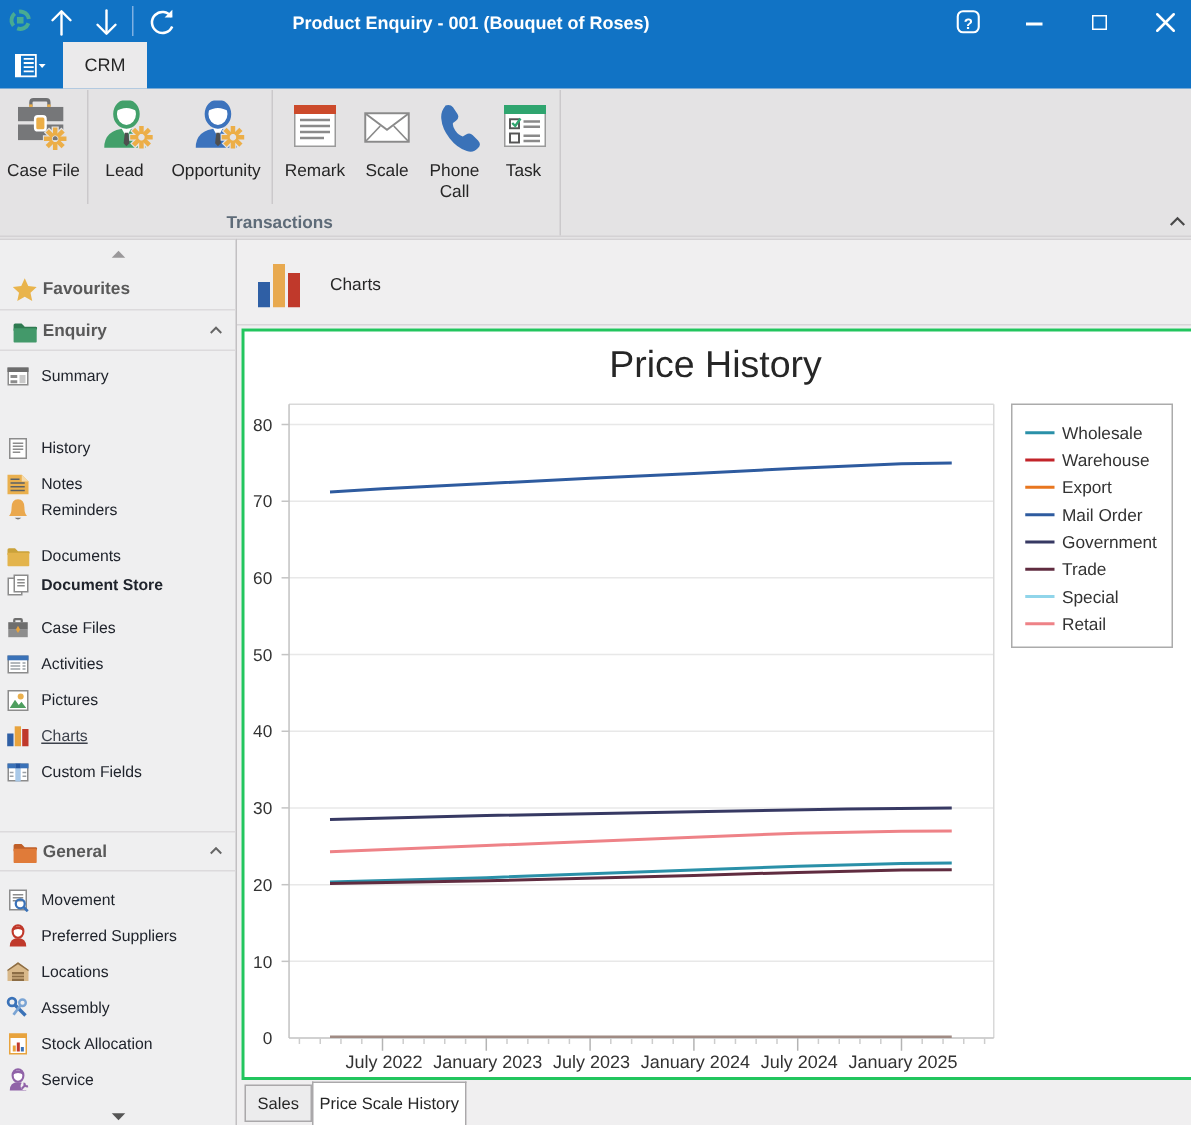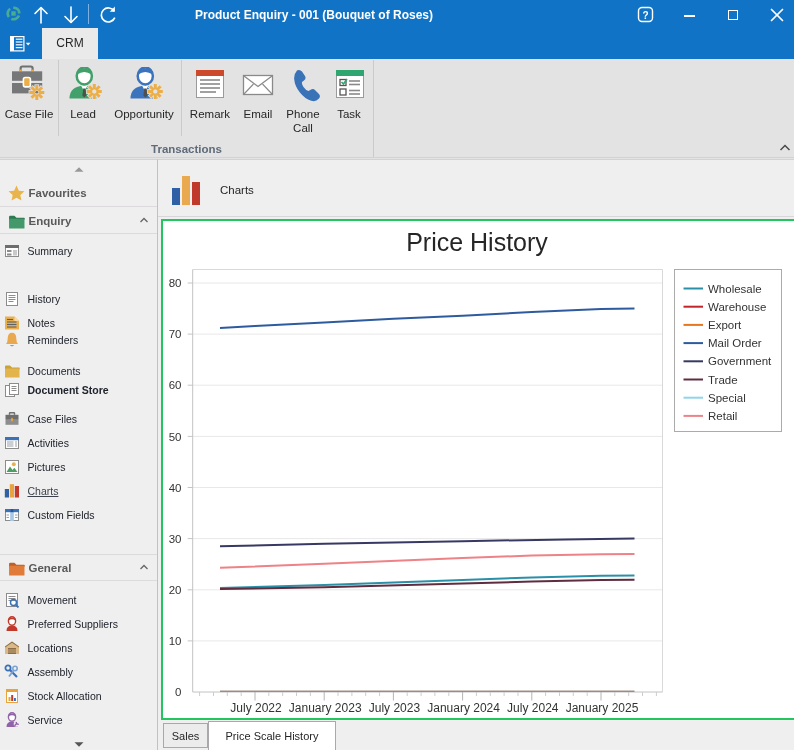--- a/index.html
+++ b/index.html
@@ -206,21 +206,21 @@
       <div class="rlabel">Remark</div>
     </div>
 
     <div class="rbtn" style="left:238px; width:40px;">
       <svg style="position:absolute;left:4px;top:7px" width="32" height="32" viewBox="0 0 32 32">
         <rect x="1.5" y="6.5" width="29" height="19" fill="#fff" stroke="#8a8a8a" stroke-width="1.3"></rect>
         <path d="M2,7 L16,17.5 L30,7" fill="none" stroke="#8a8a8a" stroke-width="1.3"></path>
         <path d="M2,25 L11.5,15" fill="none" stroke="#8a8a8a" stroke-width="1.1"></path>
         <path d="M30,25 L20.5,15" fill="none" stroke="#8a8a8a" stroke-width="1.1"></path>
       </svg>
-      <div class="rlabel">Email</div>
+      <div class="rlabel">Scale</div>
     </div>
 
     <div class="rbtn" style="left:278px; width:50px;">
       <svg style="position:absolute;left:11px;top:6px" width="32" height="34" viewBox="0 0 32 34">
         <path d="M7.5,2.5 q3.5,-1.5 5.5,1 l3,4.5 q1.5,2.5 -1,4.5 l-2,1.5 q-0.5,2 1.5,5 t5,4 l2.2,-1.3 q2.5,-1.5 4.5,0.5 l3.5,3.5 q2.5,2.5 0,5 q-3,3.5 -7.5,2 q-6.5,-2 -11.5,-8.5 t-5.5,-13 q-0.5,-5 2.8,-8.7 z" fill="#3a72b8"></path>
       </svg>
       <div class="rlabel">Phone<br>Call</div>
     </div>
 
     <div class="rbtn" style="left:328px; width:42px;">
@@ -584,17 +584,17 @@
           <text x="545" y="126.1">Mail Order</text>
           <text x="545" y="144.3">Government</text>
           <text x="545" y="162.5">Trade</text>
           <text x="545" y="180.7">Special</text>
           <text x="545" y="198.9">Retail</text>
         </g>
       </svg>
     </div>
     <div id="tabstrip">
       <div class="btab" style="left:5px; top:2px; width:45px; height:25px; line-height:25px; background:#ececed;">Sales</div>
-      <div class="btab" style="left:50px; top:0px; width:128px; height:30px; line-height:28px; background:#fff; border-bottom:none;">Price Scale History</div>
+      <div class="btab" style="left:50px; top:0px; width:103px; height:30px; line-height:28px; background:#fff; border-bottom:none;">Price Scale History</div>
     </div>
   </div>
 
 </div>
 
 </body></html>

